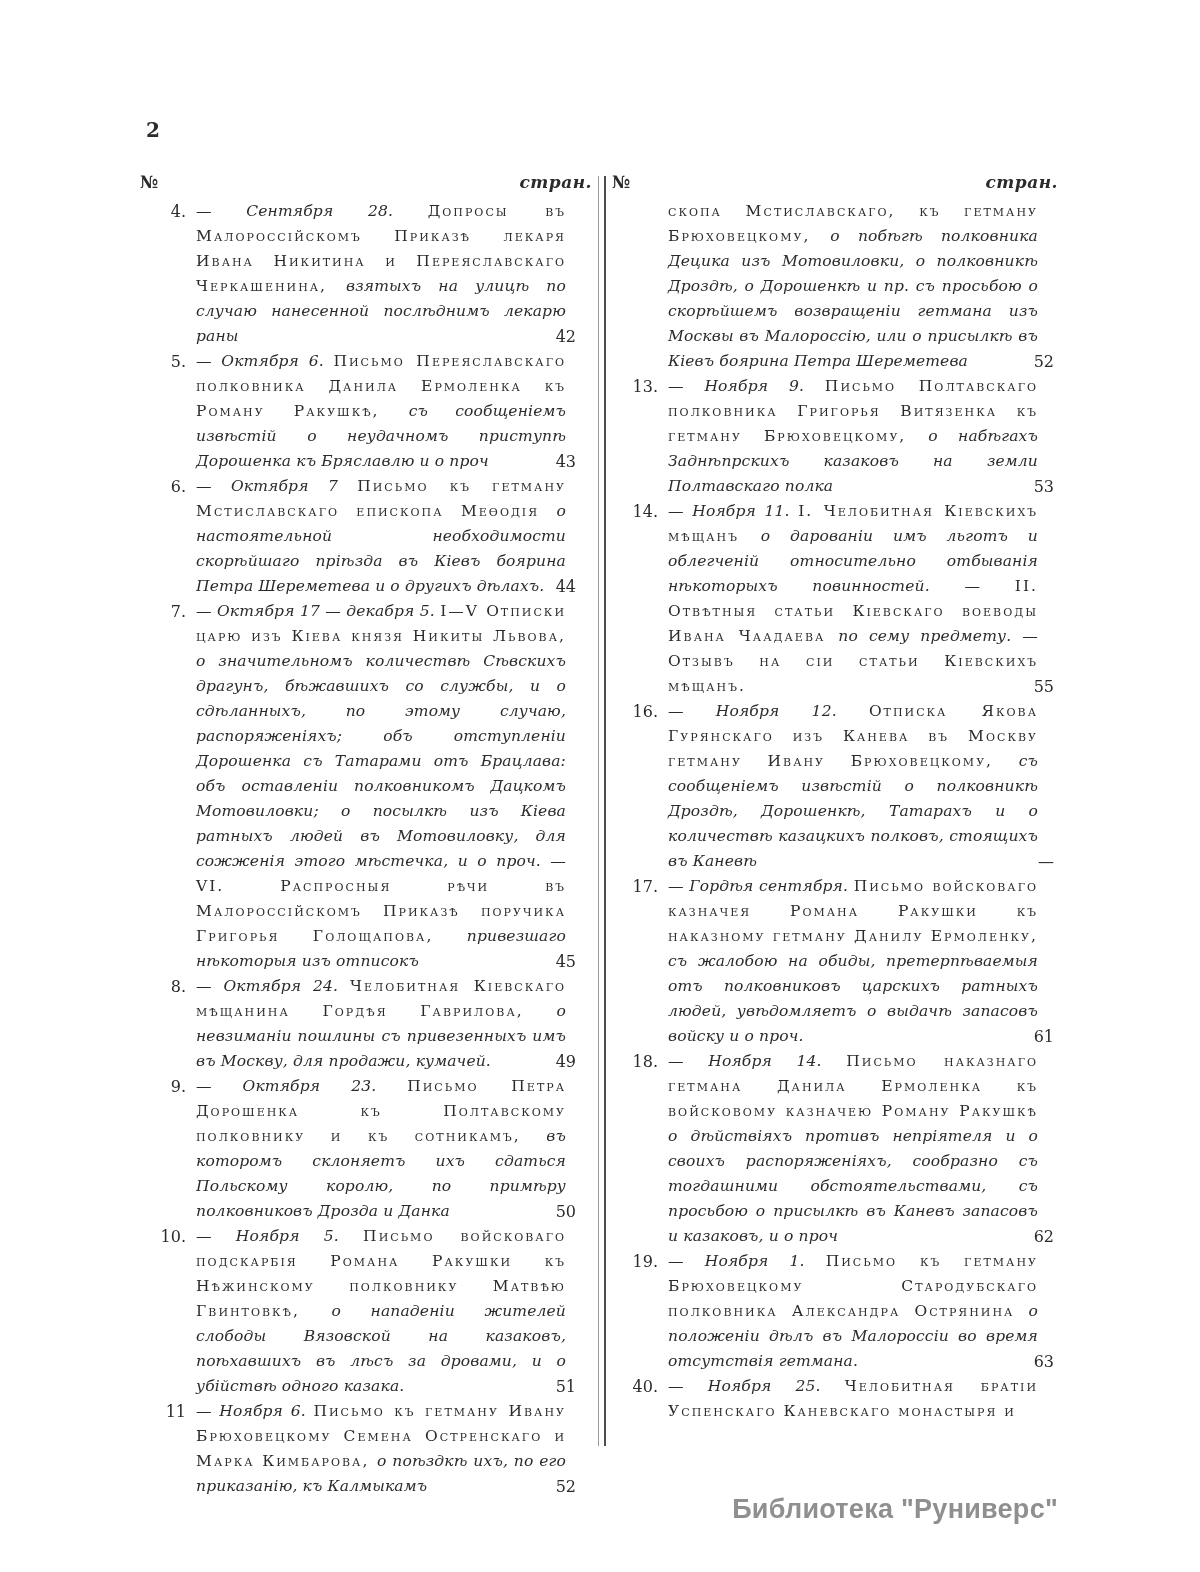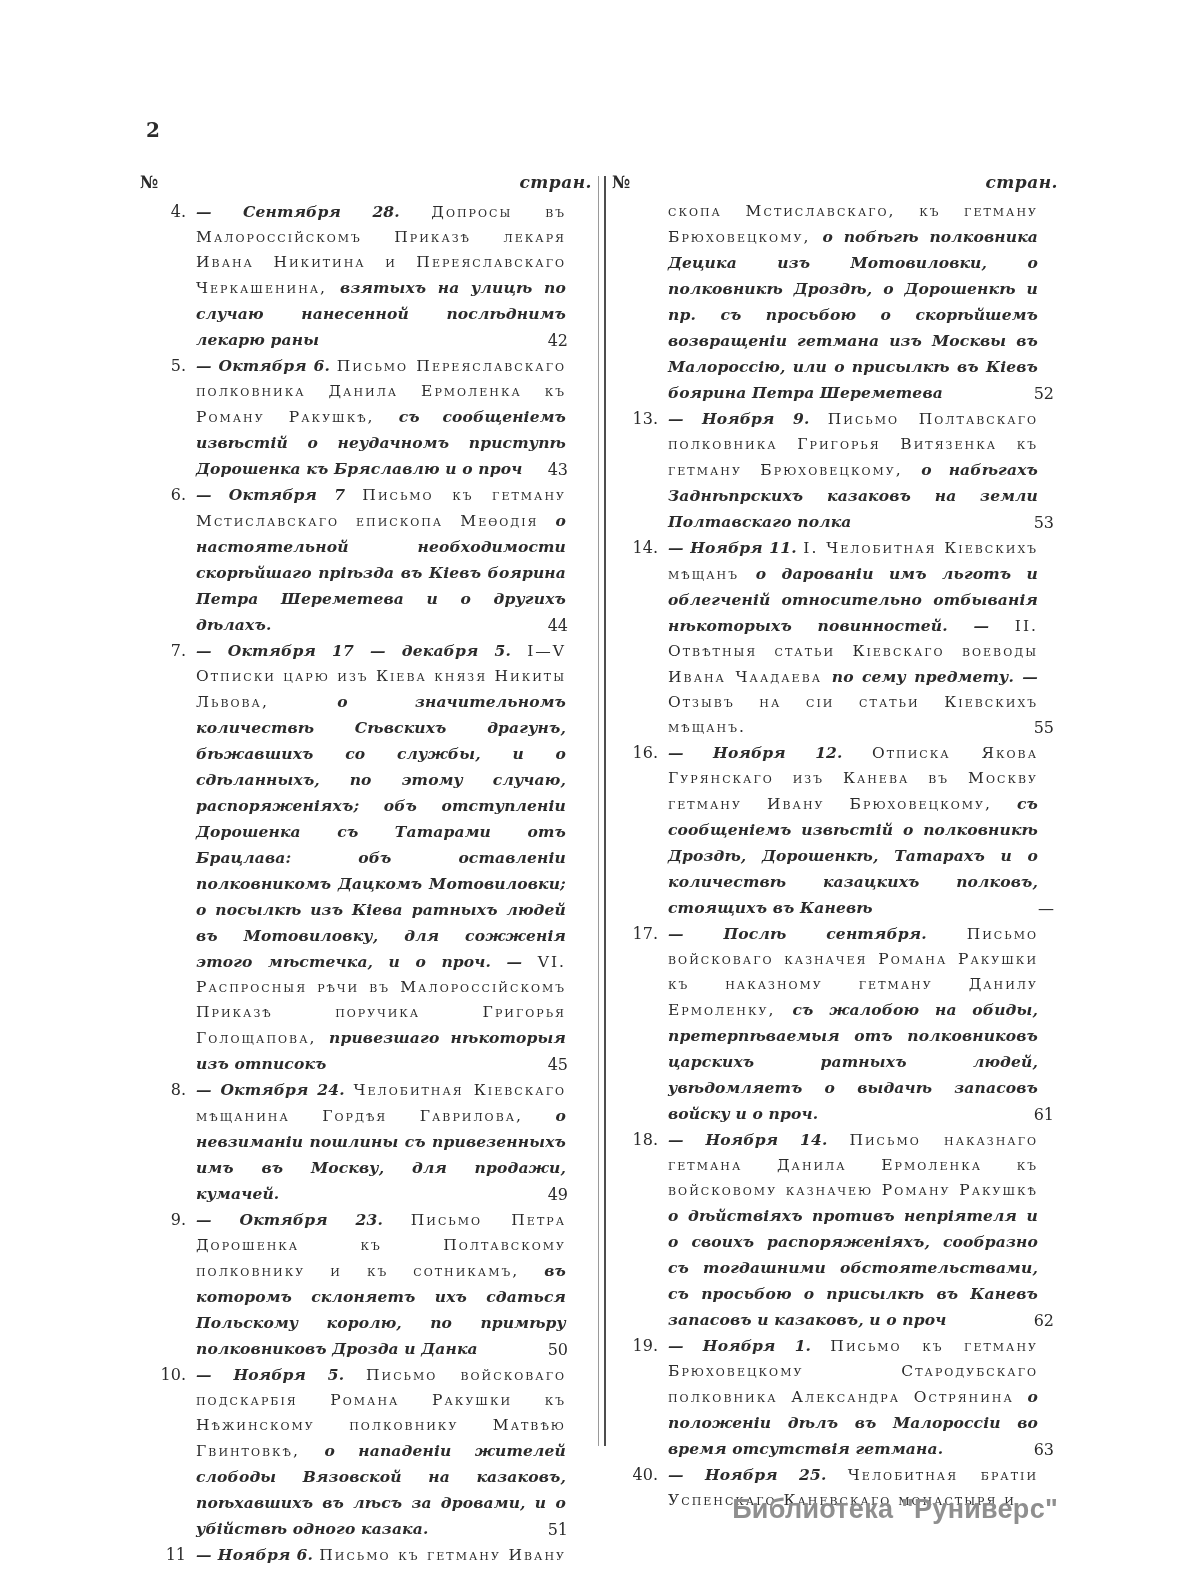--- a/index.html
+++ b/index.html
@@ -47,27 +47,27 @@
     left: 0;
     top: 0;
     width: 46px;
     text-align: right;
     font-size: 16px;
   }
   .seg-c {
     font-variant: small-caps;
     letter-spacing: 0.13em;
   }
-  .seg-i { font-style: italic; letter-spacing: 0.01em; font-weight: bold; }
+  .seg-i { font-style: italic; letter-spacing: 0.01em; }
   .pagenum {
     position: absolute;
     bottom: 0;
     font-size: 16px;
   }
-  .col-left  .pagenum { right: 24px; }
+  .col-left  .pagenum { right: 16px; }
   .col-right .pagenum { right: 4px; }
   .divider {
     position: absolute;
     left: 598px;
     top: 176px;
     height: 1270px;
     width: 5px;
     border-left: 1px solid #9a9a9a;
     border-right: 2px solid #4d4d4d;
   }
@@ -111,21 +111,21 @@
   <div class="col col-right">
     <div class="col-head">
       <span class="head-no">№</span>
       <span class="head-page">стран.</span>
     </div>
     <div class="entries">
         <div class="entry"><span class="seg-c">скопа Мстиславскаго, къ гетману Брюховецкому, </span><span class="seg-i">о побѣгѣ полковника Децика изъ Мотовиловки, о полковникѣ Дроздѣ, о Дорошенкѣ и пр. съ просьбою о скорѣйшемъ возвращеніи гетмана изъ Москвы въ Малороссію, или о присылкѣ въ Кіевъ боярина Петра Шереметева</span><span class="pagenum">52</span></div>
         <div class="entry"><span class="num">13.</span><span class="seg-i">— Ноября 9. </span><span class="seg-c">Письмо Полтавскаго полковника Григорья Витязенка къ гетману Брюховецкому, </span><span class="seg-i">о набѣгахъ Заднѣпрскихъ казаковъ на земли Полтавскаго полка</span><span class="pagenum">53</span></div>
         <div class="entry"><span class="num">14.</span><span class="seg-i">— Ноября 11. </span><span class="seg-c">I. Челобитная Кіевскихъ мѣщанъ </span><span class="seg-i">о дарованіи имъ льготъ и облегченій относительно отбыванія нѣкоторыхъ повинностей. — </span><span class="seg-c">II. Отвѣтныя статьи Кіевскаго воеводы Ивана Чаадаева </span><span class="seg-i">по сему предмету. — </span><span class="seg-c">Отзывъ на сіи статьи Кіевскихъ мѣщанъ.</span><span class="pagenum">55</span></div>
         <div class="entry"><span class="num">16.</span><span class="seg-i">— Ноября 12. </span><span class="seg-c">Отписка Якова Гурянскаго изъ Канева въ Москву гетману Ивану Брюховецкому, </span><span class="seg-i">съ сообщеніемъ извѣстій о полковникѣ Дроздѣ, Дорошенкѣ, Татарахъ и о количествѣ казацкихъ полковъ, стоящихъ въ Каневѣ</span><span class="pagenum">—</span></div>
-        <div class="entry"><span class="num">17.</span><span class="seg-i">— Послѣ сентября. </span><span class="seg-c">Письмо войсковаго казначея Романа Ракушки къ наказному гетману Данилу Ермоленку, </span><span class="seg-i">съ жалобою на обиды, претерпѣваемыя отъ полковниковъ царскихъ ратныхъ людей, увѣдомляетъ о выдачѣ запасовъ войску и о проч.</span><span class="pagenum">61</span></div>
+        <div class="entry"><span class="num">17.</span><span class="seg-i">— Гордѣя сентября. </span><span class="seg-c">Письмо войсковаго казначея Романа Ракушки къ наказному гетману Данилу Ермоленку, </span><span class="seg-i">съ жалобою на обиды, претерпѣваемыя отъ полковниковъ царскихъ ратныхъ людей, увѣдомляетъ о выдачѣ запасовъ войску и о проч.</span><span class="pagenum">61</span></div>
         <div class="entry"><span class="num">18.</span><span class="seg-i">— Ноября 14. </span><span class="seg-c">Письмо наказнаго гетмана Данила Ермоленка къ войсковому казначею Роману Ракушкѣ </span><span class="seg-i">о дѣйствіяхъ противъ непріятеля и о своихъ распоряженіяхъ, сообразно съ тогдашними обстоятельствами, съ просьбою о присылкѣ въ Каневъ запасовъ и казаковъ, и о проч</span><span class="pagenum">62</span></div>
         <div class="entry"><span class="num">19.</span><span class="seg-i">— Ноября 1. </span><span class="seg-c">Письмо къ гетману Брюховецкому Стародубскаго полковника Александра Острянина </span><span class="seg-i">о положеніи дѣлъ въ Малороссіи во время отсутствія гетмана.</span><span class="pagenum">63</span></div>
         <div class="entry"><span class="num">40.</span><span class="seg-i">— Ноября 25. </span><span class="seg-c">Челобитная братіи Успенскаго Каневскаго монастыря и</span></div>
       </div>
   </div>
 
   <div class="watermark">Библиотека "Руниверс"</div>
 
 </div>
 

